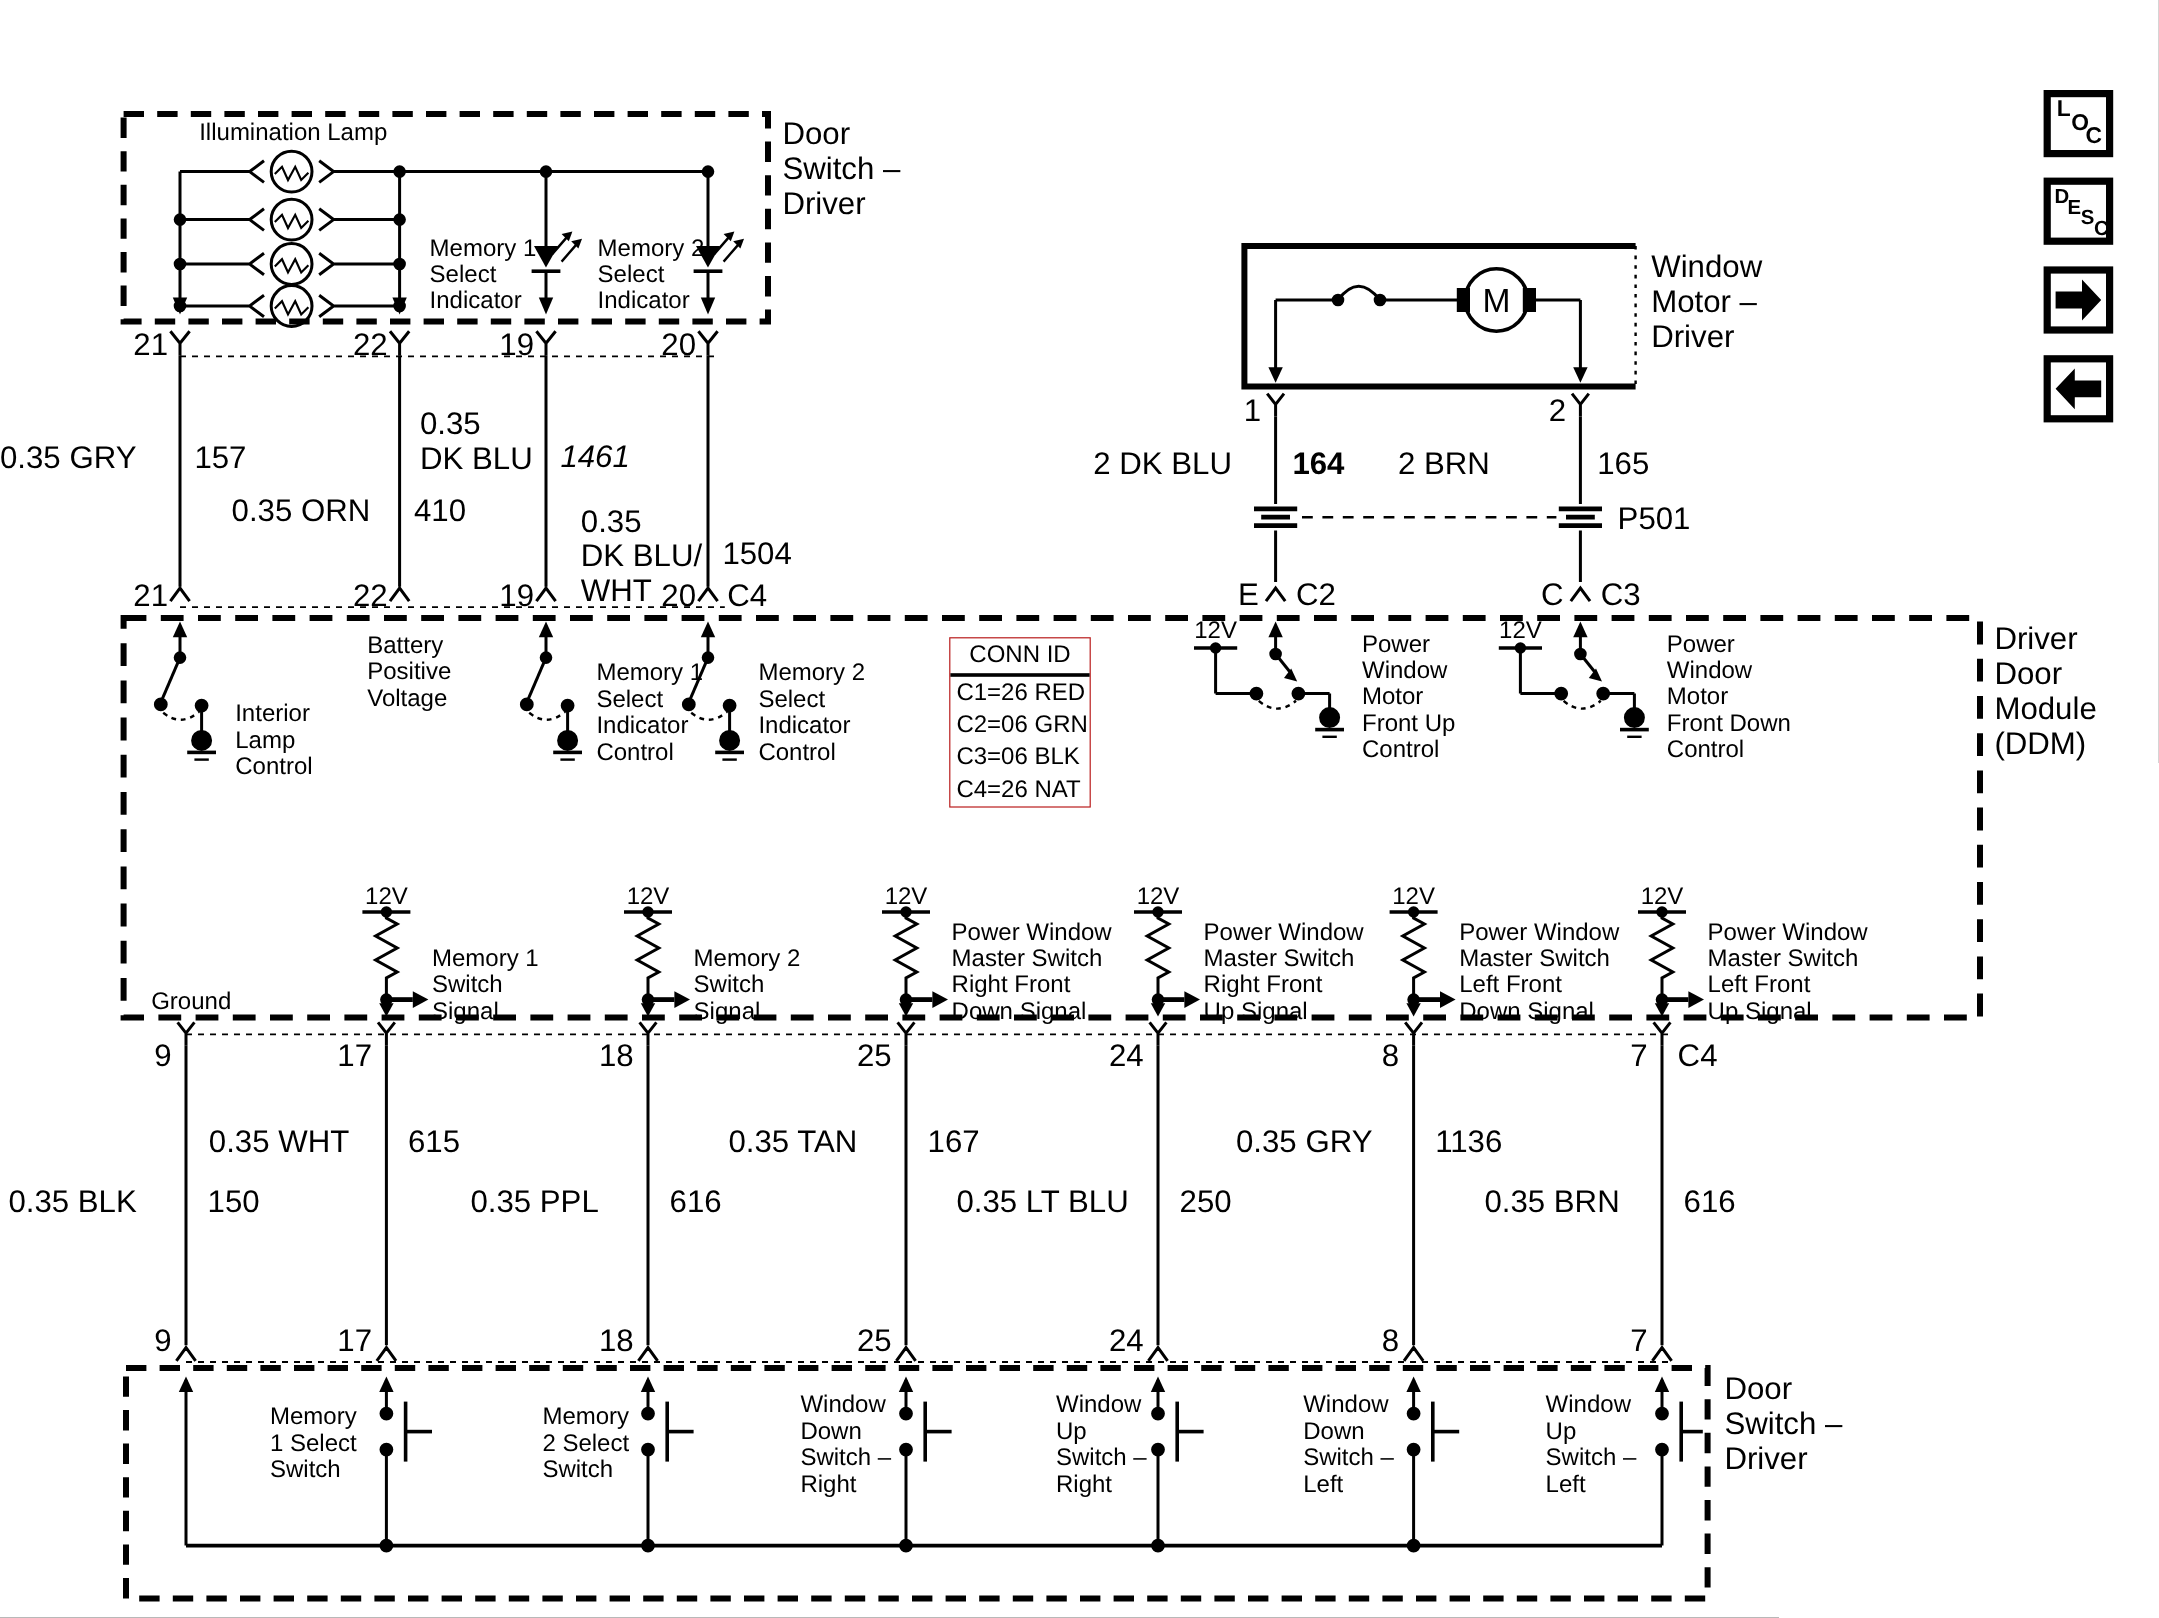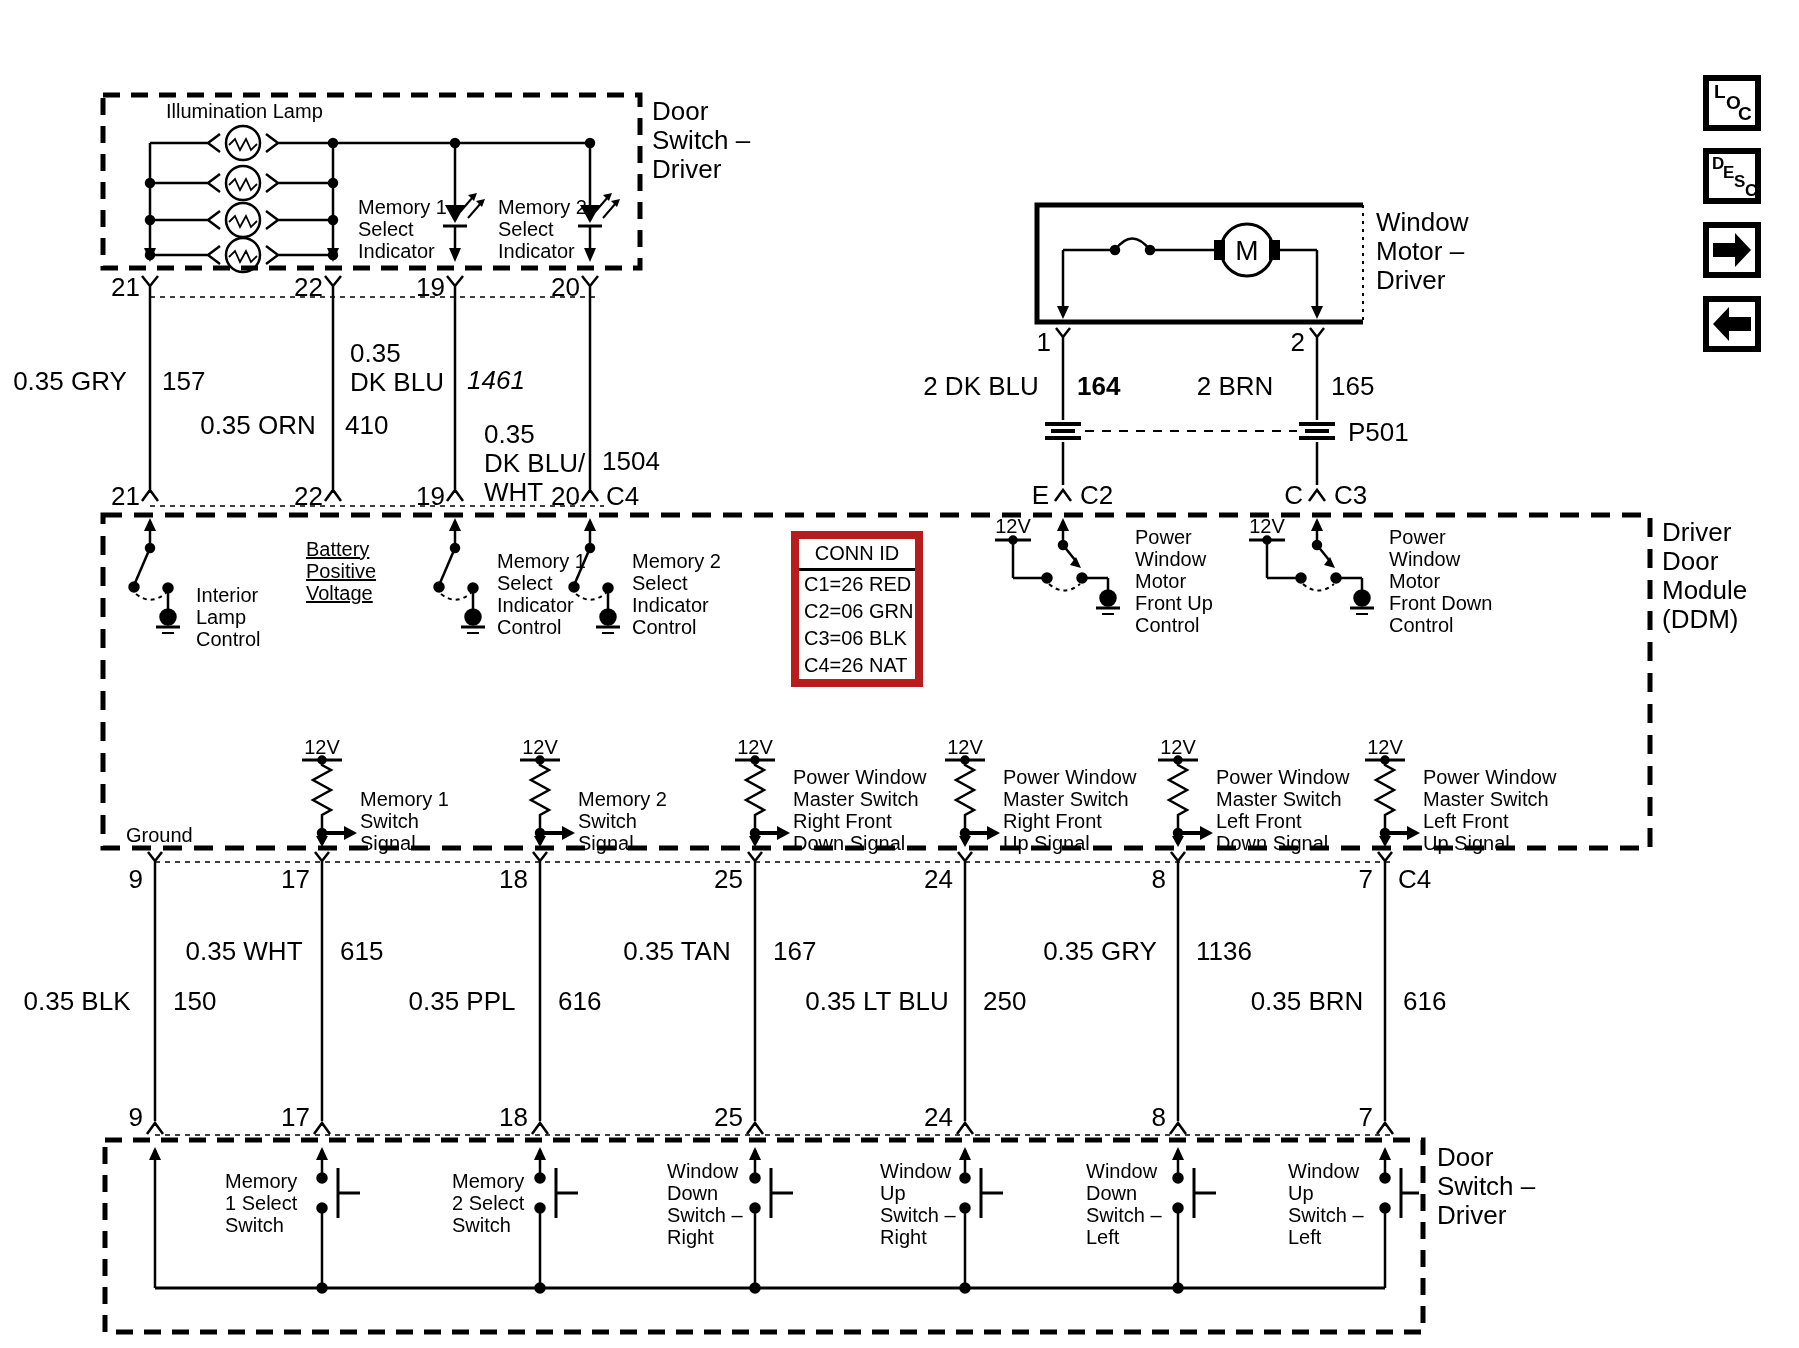--- a/index.html
+++ b/index.html
@@ -2,24 +2,24 @@
 <html><head>
 <meta charset="utf-8">
 <style>
   html,body{margin:0;padding:0;background:#888;}
   #stage{position:relative;width:1799px;height:1348px;background:#ffffff;overflow:hidden;
          font-family:"Liberation Sans","DejaVu Sans",sans-serif;color:#000;}
   #wires{position:absolute;left:0;top:0;}
   .lbl{position:absolute;white-space:pre-line;color:#000;}
   .big{font-size:26px;line-height:29px;}
   .small{font-size:20px;line-height:22px;}
-  .right{text-align:center;}
+  .right{text-align:left;}
   .center{text-align:center;}
   .pin{width:60px;text-align:right;}
-  .conn-table{position:absolute;border:8px solid #b91c1c;background:#fff;}
+  .conn-table{position:absolute;border:1px solid #b91c1c;background:#fff;}
   .conn-table .hdr{font-size:20px;line-height:27px;text-align:center;border-bottom:3px solid #000;padding:1px 2px;}
   .conn-table .row{font-size:20px;line-height:27px;padding-left:5px;}
   .navbtn{position:absolute;width:46px;height:44px;border:6px solid #000;background:#fff;cursor:pointer;}
   .navbtn span{position:absolute;font-size:19px;font-weight:bold;line-height:19px;}
   .navbtn svg{position:absolute;left:2px;top:2px;}
 </style>
 </head>
 <body>
 
 <div id="stage">
@@ -393,21 +393,21 @@
 <div class="lbl big pin" style="left:1243px;top:481px;">C</div>
 <div class="lbl big" style="left:1334px;top:481px;">C3</div>
 
 <div class="lbl big" style="left:1662px;top:518px;">Driver
 Door
 Module
 (DDM)</div>
 <div class="lbl small" style="left:196px;top:584px;">Interior
 Lamp
 Control</div>
-<div class="lbl small" style="left:306px;top:538px;text-decoration:underline;">Battery
+<div class="lbl small" style="left:306px;top:527px;">Battery
 Positive
 Voltage</div>
 <div class="lbl small" style="left:497px;top:550px;">Memory 1
 Select
 Indicator
 Control</div>
 <div class="lbl small" style="left:632px;top:550px;">Memory 2
 Select
 Indicator
 Control</div>

